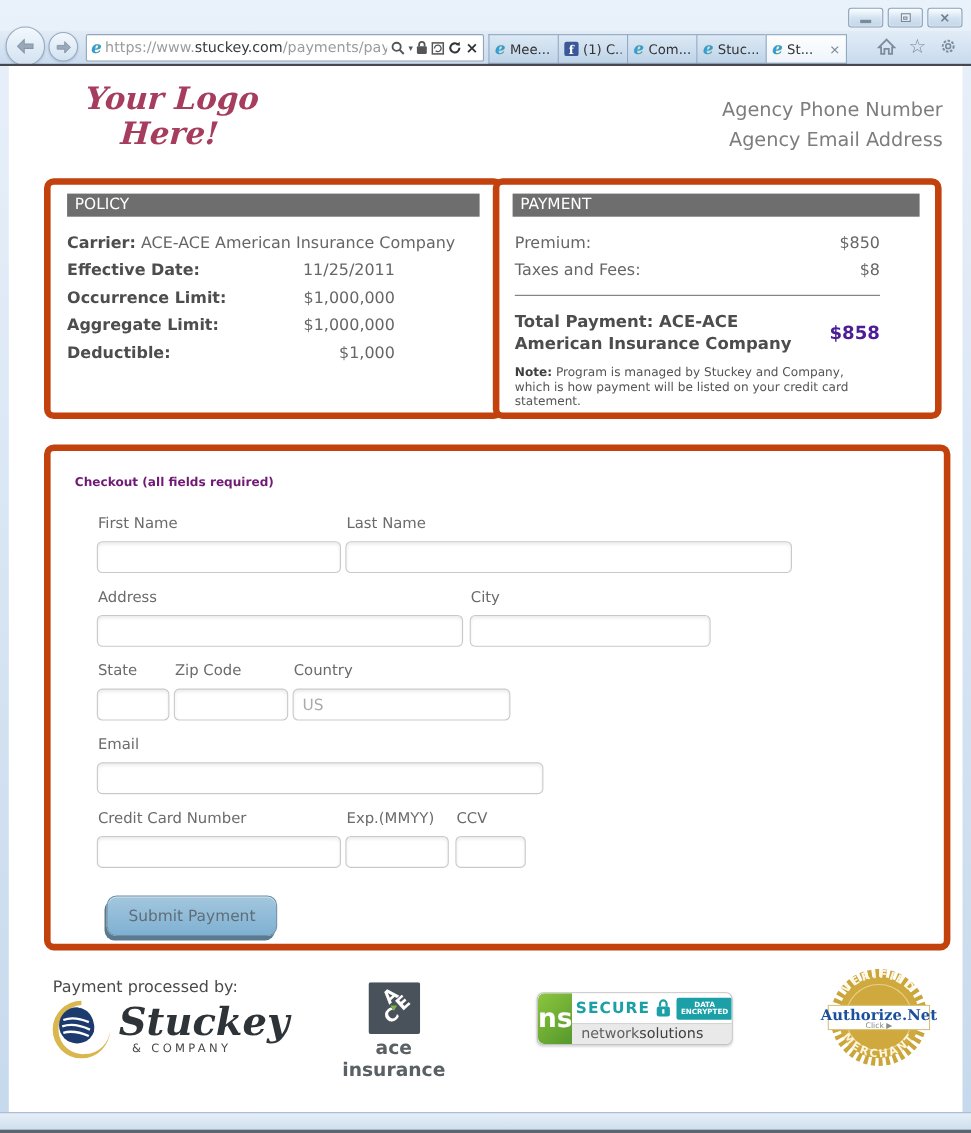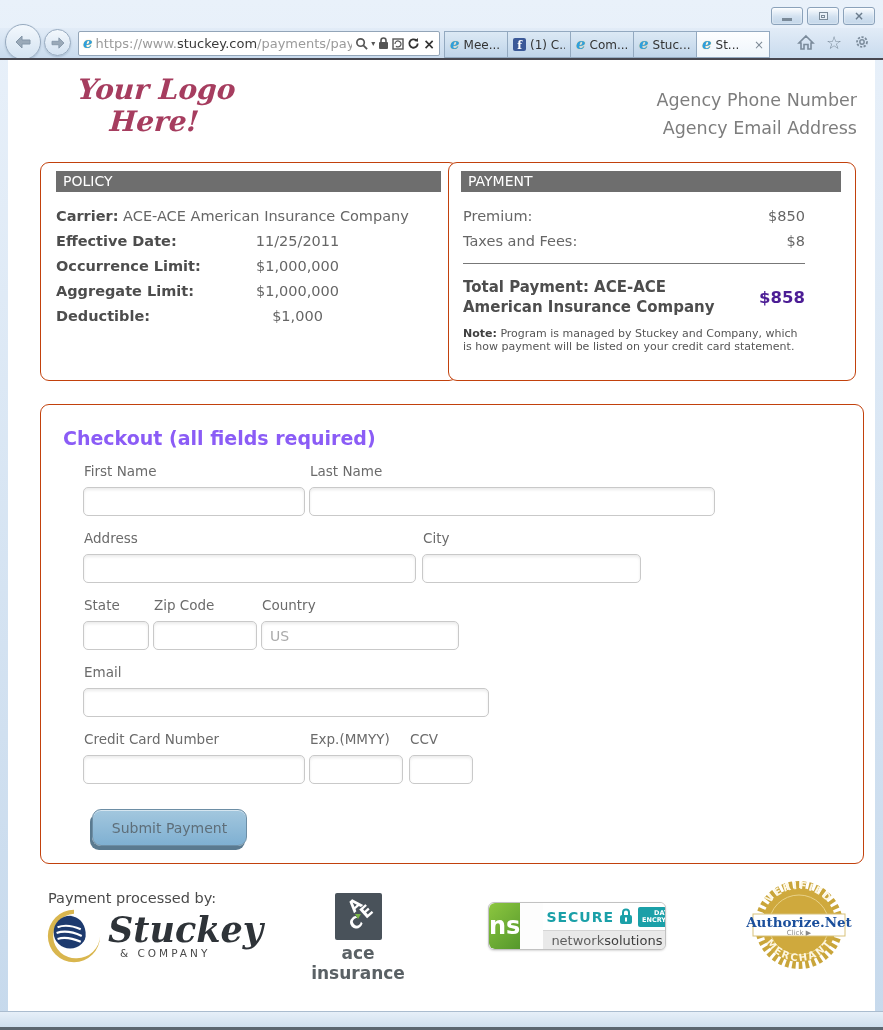--- a/index.html
+++ b/index.html
@@ -60,44 +60,44 @@
   .nav-right-icons { position:absolute; left:796px; top:4px; display:flex; gap:8px; color:#7b8b9b; }
   .nav-right-icons .nicon { width:20px; height:20px; display:flex; align-items:center; justify-content:center;
     font-size:18px; cursor:pointer; }
   
   .page { position:absolute; top:60px; left:8px; width:867px; height:951px; background:#fff; }
   .brand-logo { position:absolute; left:45px; top:14px; width:205px; text-align:center;
     font-family:"DejaVu Serif", serif; font-style:italic; font-weight:bold;
     color:#a63d5f; font-size:28px; line-height:32px; transform:skewX(-4deg); }
   .agency { position:absolute; right:18px; top:26px; text-align:right;
     color:#7d7d7d; font-weight:normal; font-size:17.5px; line-height:28px; }
-  .panel { position:absolute; border:1px solid #c2410c; border-radius:9px; background:#fff; }
+  .panel { position:absolute; border:6px solid #c2410c; border-radius:9px; background:#fff; }
   .policy-panel { left:32px; top:102px; width:418px; height:219px; }
   .payment-panel { left:440px; top:102px; width:408px; height:219px; }
   .panel-header { height:21px; background:#6e6e6e; color:#fff; font-size:14px;
     line-height:21px; padding-left:7px; }
   .policy-panel .panel-header { margin:8px 16px 0 15px; }
   .payment-panel .panel-header { margin:8px 14px 0 12px; }
   .policy-body { margin:16px 15px 0 15px; font-size:14.5px; color:#666; }
   .p-row { display:flex; height:25px; align-items:baseline; }
   .p-label { font-weight:bold; color:#4d4d4d; width:185px; flex:none; }
-  .p-value { width:113px; text-align:center; }
+  .p-value { width:113px; text-align:right; }
   .carrier-line { height:25px; }
   .carrier-line .p-label { width:auto; }
   .payment-body { margin:16px 50px 0 14px; font-size:14.5px; color:#666; }
   .pay-row { display:flex; justify-content:space-between; height:25px; align-items:baseline; }
   .pay-divider { border-top:1px solid #777; margin-top:5px; }
   .total-row { display:flex; justify-content:space-between; margin-top:13px; align-items:center; }
   .total-label { font-weight:bold; color:#4d4d4d; font-size:15px; width:262px; line-height:20px; }
   .total-value { font-weight:bold; color:#4c1d95; font-size:16.5px; }
   .note { margin-top:10px; font-size:11px; line-height:13px; color:#555; }
   .note b { color:#3f3f3f; }
   
   .checkout-panel { left:32px; top:344px; width:824px; height:460px; }
-  .checkout-title { position:absolute; left:22px; top:22px; font-size:19px; font-weight:bold; color:#8b5cf6; }
+  .checkout-title { position:absolute; left:22px; top:22px; font-size:11px; font-weight:bold; color:#701a75; }
   .f-label { position:absolute; font-size:13.5px; color:#6b6b6b; }
   .f-input { position:absolute; height:29px; border:1px solid #c9c9c9; border-radius:5px;
     background:#fff; box-shadow:inset 0 2px 3px rgba(0,0,0,.08); padding:0 8px;
     font-size:14px; color:#0f172a; font-family:"DejaVu Sans",sans-serif; outline:none; }
   .f-input::placeholder { color:#aaa; }
   .submit-btn { position:absolute; left:51px; top:404px; width:155px; height:37px;
     border:1px solid #6d8ea5; border-radius:9px;
     background:linear-gradient(#a3c7de,#7fb0d2);
     box-shadow:-2px 4px 0 0 #5a7a90, inset 0 1px 0 rgba(255,255,255,.55);
     color:#5e6e79; font-size:14px; font-family:"DejaVu Sans",sans-serif; cursor:pointer; }
@@ -109,21 +109,21 @@
     font-size:35px; color:#2e3338; line-height:34px; }
   .stuckey-sub { font-size:10.5px; letter-spacing:3px; color:#4a4a4a; margin-left:12px; }
   .ace-logo { position:absolute; left:285px; top:833px; width:130px; text-align:center; }
   .ace-name { font-size:17px; font-weight:bold; color:#5a6165; margin-top:3px; }
   .netsol { position:absolute; left:480px; top:842px; width:178px; height:48px;
     border:1px solid #c2c2c2; border-radius:6px; background:#fdfdfd; display:flex;
     overflow:hidden; box-shadow:0 1px 2px rgba(0,0,0,.15); }
   .ns-green { width:44px; height:100%; background:linear-gradient(135deg,#8cc63f,#55982c);
     border-radius:6px 0 0 6px; color:#fff; font-size:24px; font-weight:bold;
     display:flex; align-items:center; justify-content:center; font-family:"DejaVu Sans",sans-serif; }
-  .ns-right { flex:1; display:flex; flex-direction:column;padding-left:23px; }
+  .ns-right { flex:1; display:flex; flex-direction:column; }
   .ns-top { flex:1; display:flex; align-items:center; gap:4px; padding:2px 3px; background:#fff; }
   .ns-secure { color:#1ba0a8; font-weight:bold; font-size:14px; letter-spacing:1px; }
   .ns-data { background:#1ba0a8; color:#fff; font-size:6.5px; font-weight:bold; line-height:7px;
     padding:3px 4px; border-radius:2px; text-align:center; }
   .ns-bottom { height:19px; background:#e9e9e9; border-top:1px solid #d5d5d5;
     font-size:13px; display:flex; align-items:center; padding-left:8px; }
   .ns-bold { color:#5f5f5f; font-weight:normal; } .ns-light { color:#404040; }
   .authorize { position:absolute; left:737px; top:820px; width:108px; height:90px; }
   .statusbar { position:absolute; left:0; right:0; bottom:3px; height:16px;
     background:linear-gradient(#e6eff8,#cfdfee); border-top:1px solid #aabccf; }

